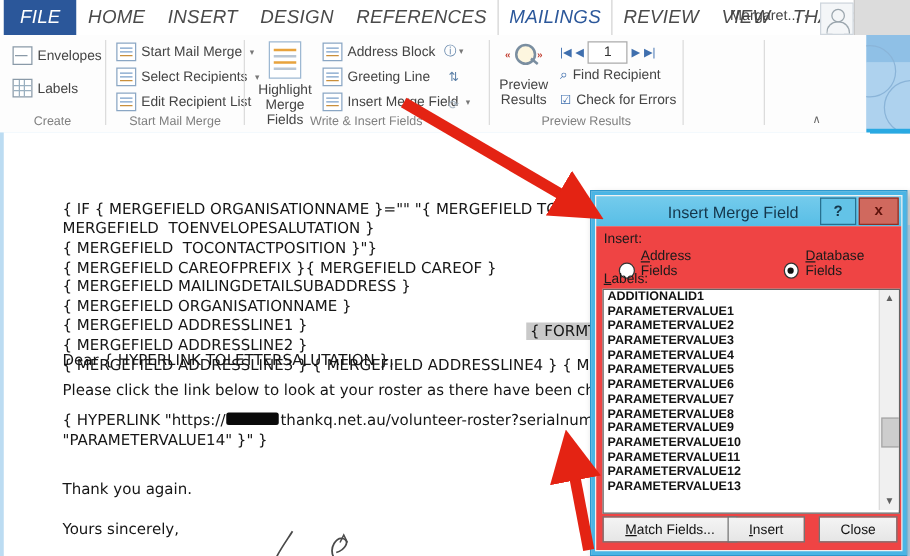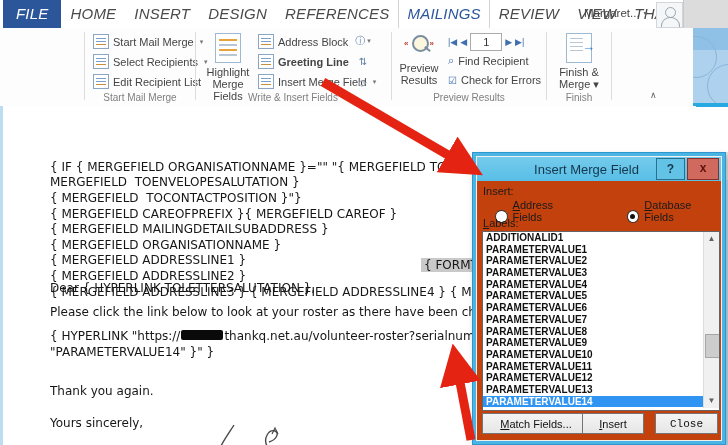--- a/index.html
+++ b/index.html
@@ -62,21 +62,21 @@
   
   .dialog{position:absolute;left:472px;top:152px;width:252px;height:291px;z-index:10;
           background:#f0f0f0;border:1px solid #2e97cc;box-shadow:0 0 0 3px #4ab5e5 inset, 2px 3px 6px rgba(0,0,0,.25);}
   .dlg-title{position:absolute;left:4px;top:4px;right:4px;height:24px;background:linear-gradient(#74cbec,#58bee6);
              display:flex;align-items:center;}
   .dlg-title-text{flex:1;text-align:center;font-size:13px;color:#14374c;padding-left:40px;}
   .dlg-help{width:27px;height:20px;margin-right:2px;background:#63c3e7;border:1px solid #27708f;color:#14374c;
             font-size:12px;font-weight:bold;text-align:center;line-height:20px;}
   .dlg-close{width:30px;height:20px;margin-right:2px;background:#d0695e;border:1px solid #8f2f24;color:#5e120b;
              font-size:12px;font-weight:bold;text-align:center;line-height:19px;}
-  .dlg-body{position:absolute;left:4px;top:28px;right:4px;bottom:4px;background:#c2410c;font-size:11px;color:#1a1a1a;}
+  .dlg-body{position:absolute;left:4px;top:28px;right:4px;bottom:4px;background:#ef4444;font-size:11px;color:#1a1a1a;}
   .dlg-label{position:absolute;left:6px;}
   .acc::first-letter{text-decoration:underline;}
   .radio-row{position:absolute;left:18px;top:18px;display:flex;gap:44px;}
   .radio{display:flex;align-items:flex-end;gap:5px;}
   .radio .circ{width:11px;height:11px;border:1px solid #333;border-radius:50%;background:#fff;position:relative;}
   .radio .circ.sel::before{content:"";position:absolute;left:2.5px;top:2.5px;width:5px;height:5px;background:#111;border-radius:50%;}
   .listbox{position:absolute;left:5px;top:50px;width:236px;height:178px;background:#fff;border:1px solid #646464;overflow:hidden;}
   .lrow{height:11.7px;line-height:11.8px;font-size:10px;font-weight:bold;padding-left:3px;color:#111;white-space:nowrap;}
   .lrow.selected{background:#3094f2;color:#fff;}
   .lscroll{position:absolute;right:0;top:0;width:15px;height:176px;background:#f0f0f0;border-left:1px solid #dcdcdc;}
@@ -107,20 +107,31 @@
     </div>
   <div style="position:absolute;left:576px;top:0;display:flex;align-items:flex-start;z-index:3;">
     <div class="tab-user">Margaret...</div>
     <div class="tab-caret">▾</div>
     <div class="avatar"></div>
     <div class="tab-endcap"></div>
   </div>
 
   <div class="ribbon">
 
+    <div class="rgroup" style="left:0;width:84px;">
+      <div class="rrow" style="left:10px;top:9px;">
+        <span class="icon14 env-ic"></span>
+        <span>Envelopes</span>
+      </div>
+      <div class="rrow" style="left:10px;top:35px;">
+        <span class="icon14 grid-ic"></span>
+        <span>Labels</span>
+      </div>
+      <div class="glabel">Create</div>
+    </div>
     <div class="gsep" style="left:84px;"></div>
 
     <div class="rgroup" style="left:85px;width:110px;">
       <div class="rrow" style="left:8px;top:6px;">
         <span class="icon14 doc-ic"></span>
         <span>Start Mail Merge</span>
           <span class="caret">▾</span>
       </div>
       <div class="rrow" style="left:8px;top:26px;">
         <span class="icon14 doc-ic"></span>
@@ -138,21 +149,21 @@
     <div class="rgroup" style="left:196px;width:194px;">
       <div class="bigbtn" style="left:6px;top:5px;width:52px;">
         <span class="big-ic hl"></span>
         <span>Highlight</span>
         <span>Merge Fields</span>
       </div>
       <div class="rrow" style="left:62px;top:6px;">
         <span class="icon14 doc-ic"></span>
         <span>Address Block</span>
       </div>
-      <div class="rrow" style="left:62px;top:26px;font-weight:bold;">
+      <div class="rrow" style="left:62px;top:26px;">
         <span class="icon14 doc-ic"></span>
         <span>Greeting Line</span>
       </div>
       <div class="rrow" style="left:62px;top:46px;">
         <span class="icon14 doc-ic"></span>
         <span>Insert Merge Field</span>
           <span class="caret">▾</span>
       </div>
       <div class="smallbtn" style="position:absolute;left:158px;top:4px;">ⓘ<span class="caret">▾</span></div>
       <div class="smallbtn" style="position:absolute;left:158px;top:25px;">⇅</div>
@@ -184,28 +195,20 @@
         <span>Find Recipient</span>
       </div>
       <div class="rrow" style="left:56px;top:46px;">
         <span class="navglyph" style="font-size:10px;">☑</span>
         <span>Check for Errors</span>
       </div>
       <div class="glabel">Preview Results</div>
     </div>
     <div class="gsep" style="left:546px;"></div>
 
-    <div class="rgroup" style="left:547px;width:64px;">
-      <div class="bigbtn" style="left:8px;top:5px;width:48px;">
-        <span class="big-ic fin"></span>
-        <span>Finish &amp;</span>
-        <span>Merge ▾</span>
-      </div>
-      <div class="glabel">Finish</div>
-    </div>
     <div class="gsep" style="left:611px;"></div>
     <div class="chevcollapse" style="left:650px;top:62px;">∧</div>
   </div>
 
   <div class="wallpaper">
     <div class="wp-band1"></div>
     <div class="wp-band2"></div>
     <div class="wp-curve" style="left:-18px;top:8px;width:40px;height:40px;"></div>
     <div class="wp-curve" style="left:14px;top:36px;width:42px;height:42px;"></div>
     <div class="wp-line"></div>
@@ -260,31 +263,30 @@
             <div class="lrow">PARAMETERVALUE4</div>
             <div class="lrow">PARAMETERVALUE5</div>
             <div class="lrow">PARAMETERVALUE6</div>
             <div class="lrow">PARAMETERVALUE7</div>
             <div class="lrow">PARAMETERVALUE8</div>
             <div class="lrow">PARAMETERVALUE9</div>
             <div class="lrow">PARAMETERVALUE10</div>
             <div class="lrow">PARAMETERVALUE11</div>
             <div class="lrow">PARAMETERVALUE12</div>
             <div class="lrow">PARAMETERVALUE13</div>
-            <div class="lrow selected">PARAMETERVALUE14</div>
           </div>
         <div class="lscroll">
           <div class="up">▲</div>
           <div class="thumb"></div>
           <div class="dn">▼</div>
         </div>
       </div>
       <button class="dlg-btn acc" style="left:5px;width:108px;">Match Fields...</button>
       <button class="dlg-btn acc" style="left:105px;width:62px;">Insert</button>
-      <button class="dlg-btn" style="left:178px;width:63px;font-family:Liberation Mono, monospace;">Close</button>
+      <button class="dlg-btn" style="left:178px;width:63px;">Close</button>
     </div>
   </div>
 
   <svg class="overlay">
     <defs>
       <marker id="ah" markerWidth="4.6" markerHeight="4.6" refX="3.2" refY="2.3" orient="auto">
         <path d="M0,0 L4.6,2.3 L0,4.6 z" fill="#e42313"></path>
       </marker>
     </defs>
     <line x1="323" y1="82" x2="472" y2="169" stroke="#e42313" stroke-width="9" marker-end="url(#ah)"></line>

